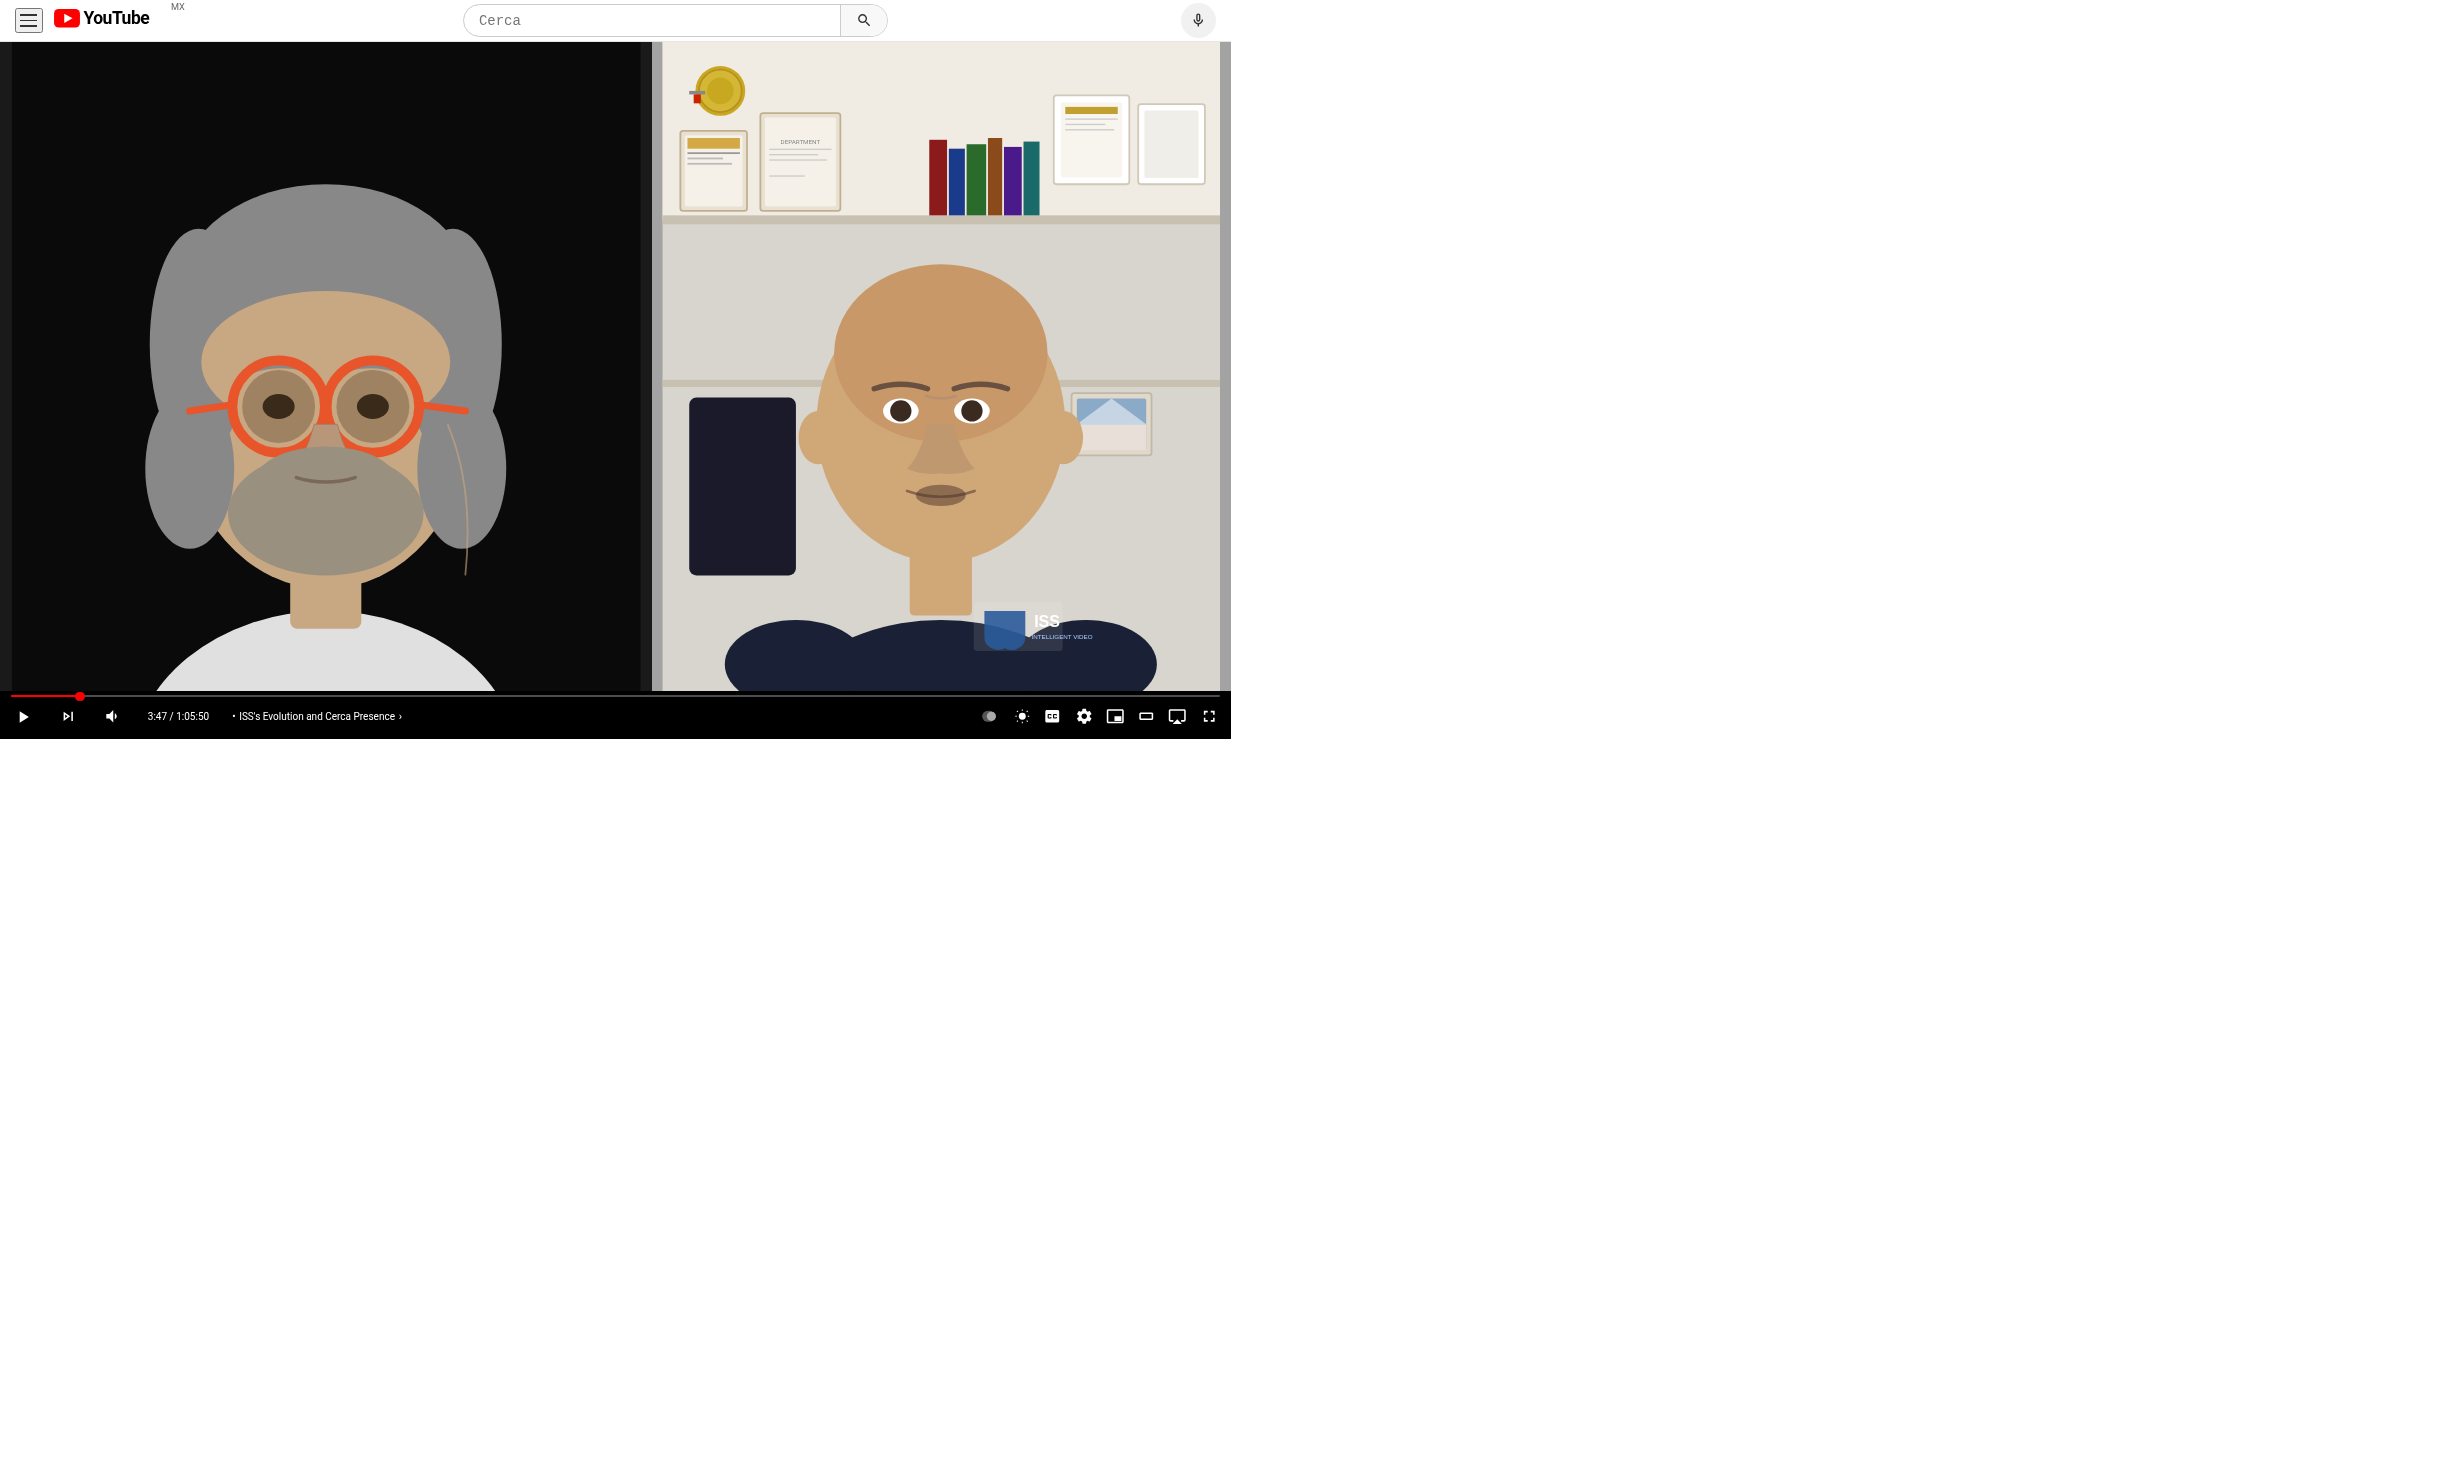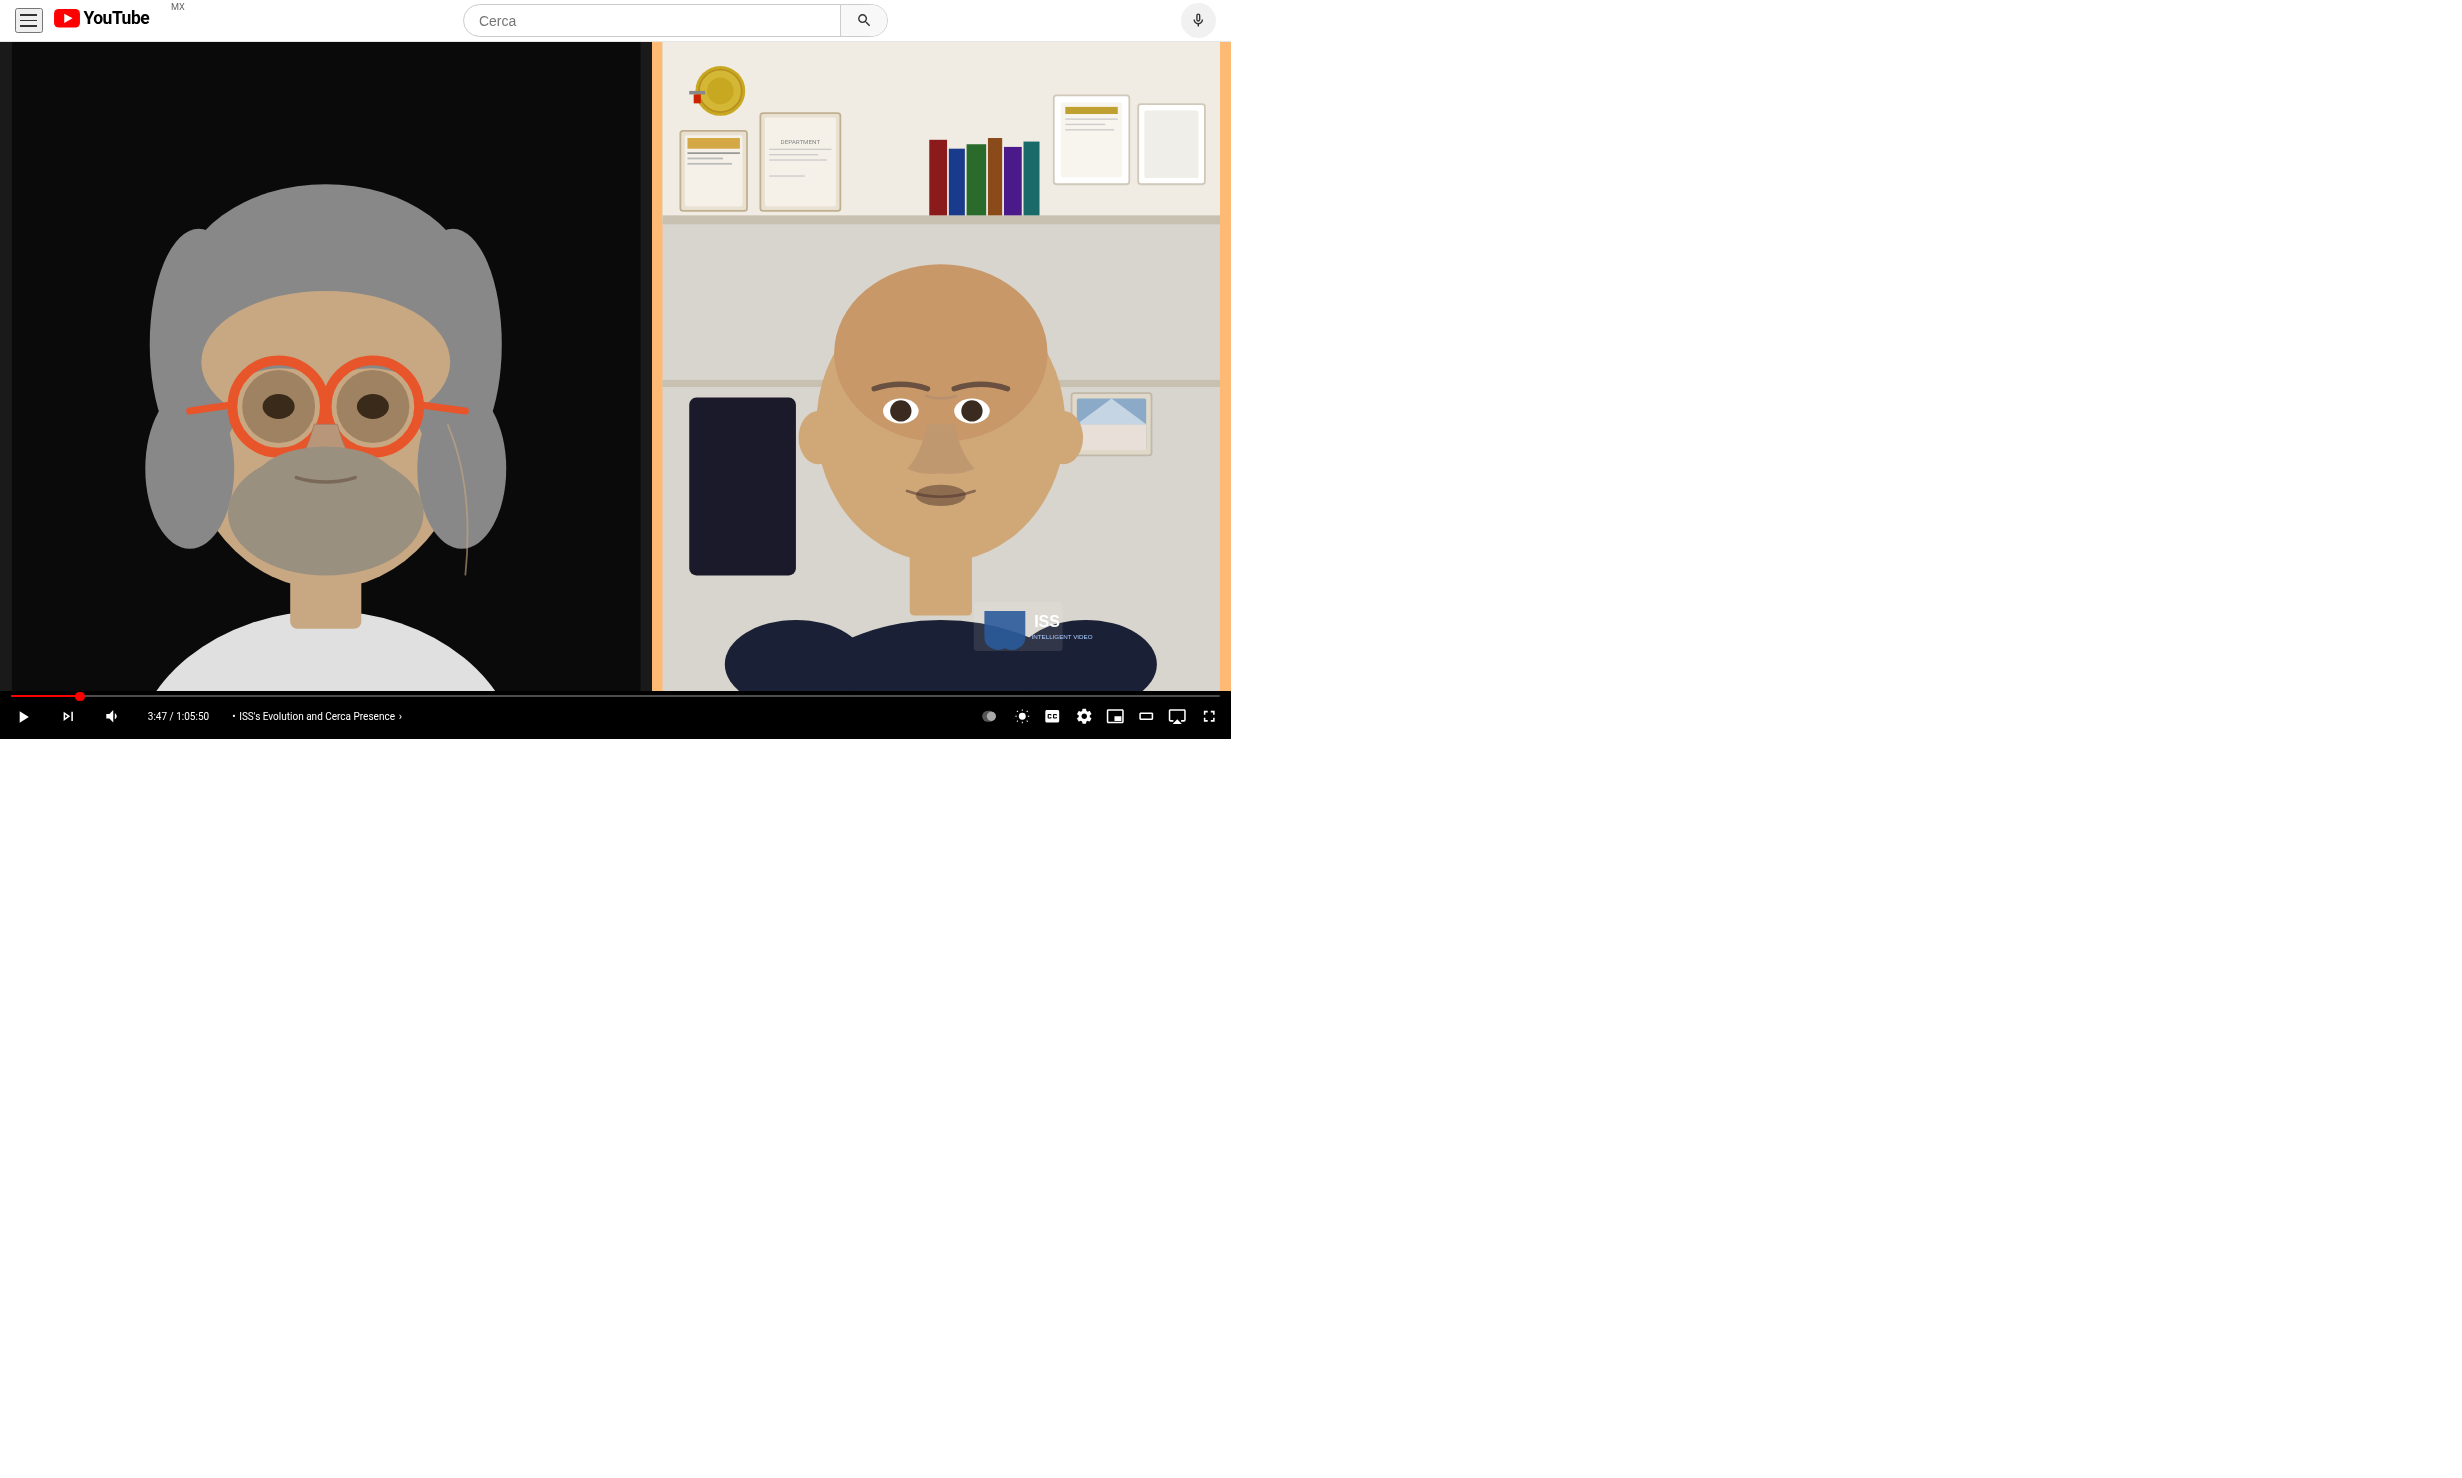--- a/index.html
+++ b/index.html
@@ -88,20 +88,21 @@
     }
 
     .search-input {
       flex: 1;
       border: none;
       outline: none;
       padding: 5.5px 14.8px;
       font-size: 14px;
       color: #c2410c;
       background: transparent;
+      font-family: Liberation Mono, monospace;
     }
 
     .search-btn {
       background: #f8f8f8;
       border: none;
       border-left: 0.9px solid #ccc;
       padding: 5.5px 14.8px;
       cursor: pointer;
       display: flex;
       align-items: center;
@@ -161,21 +162,21 @@
     
     .person-svg {
       width: 100%;
       height: 100%;
     }
 
     
     .video-right {
       width: 47%;
       height: 100%;
-      background: #fdba74;
+      background: #a3a3a3;
       position: relative;
       overflow: hidden;
     }
 
     
     .controls-bar {
       position: absolute;
       bottom: 0;
       left: 0;
       right: 0;

